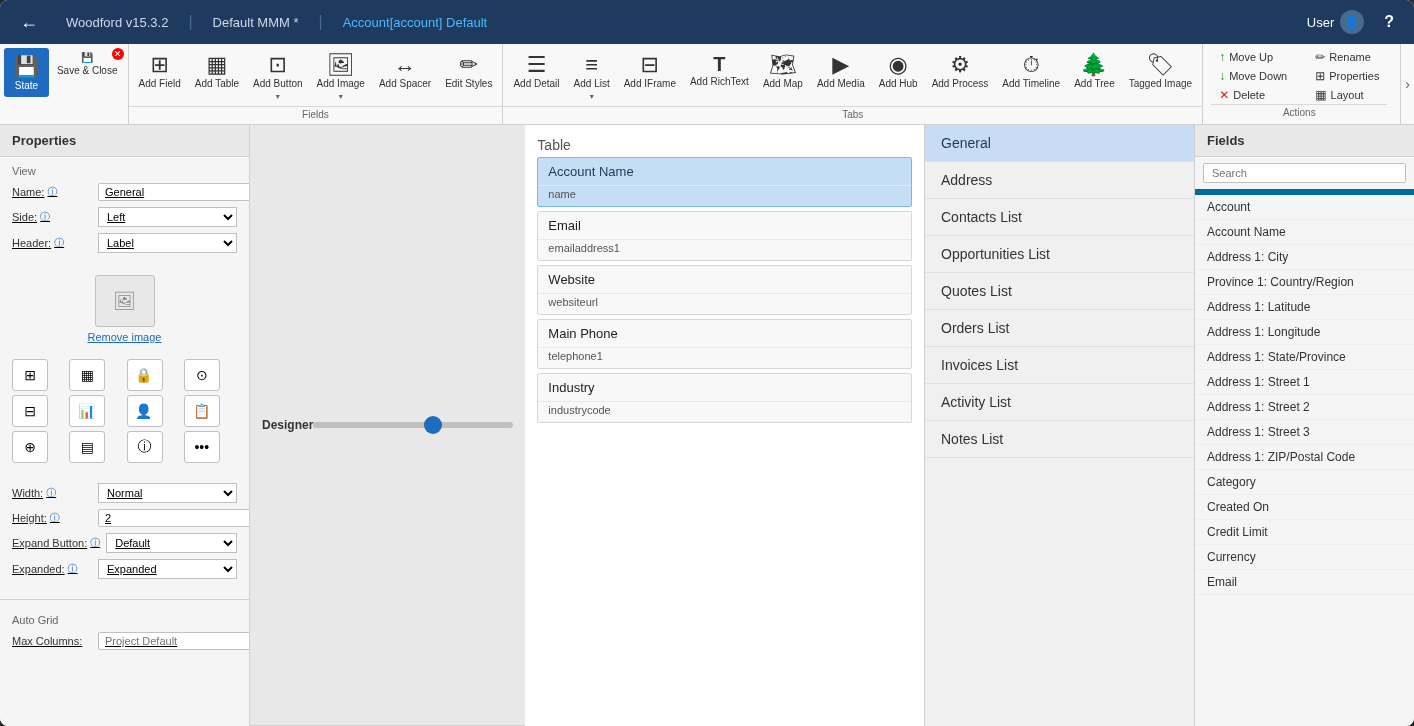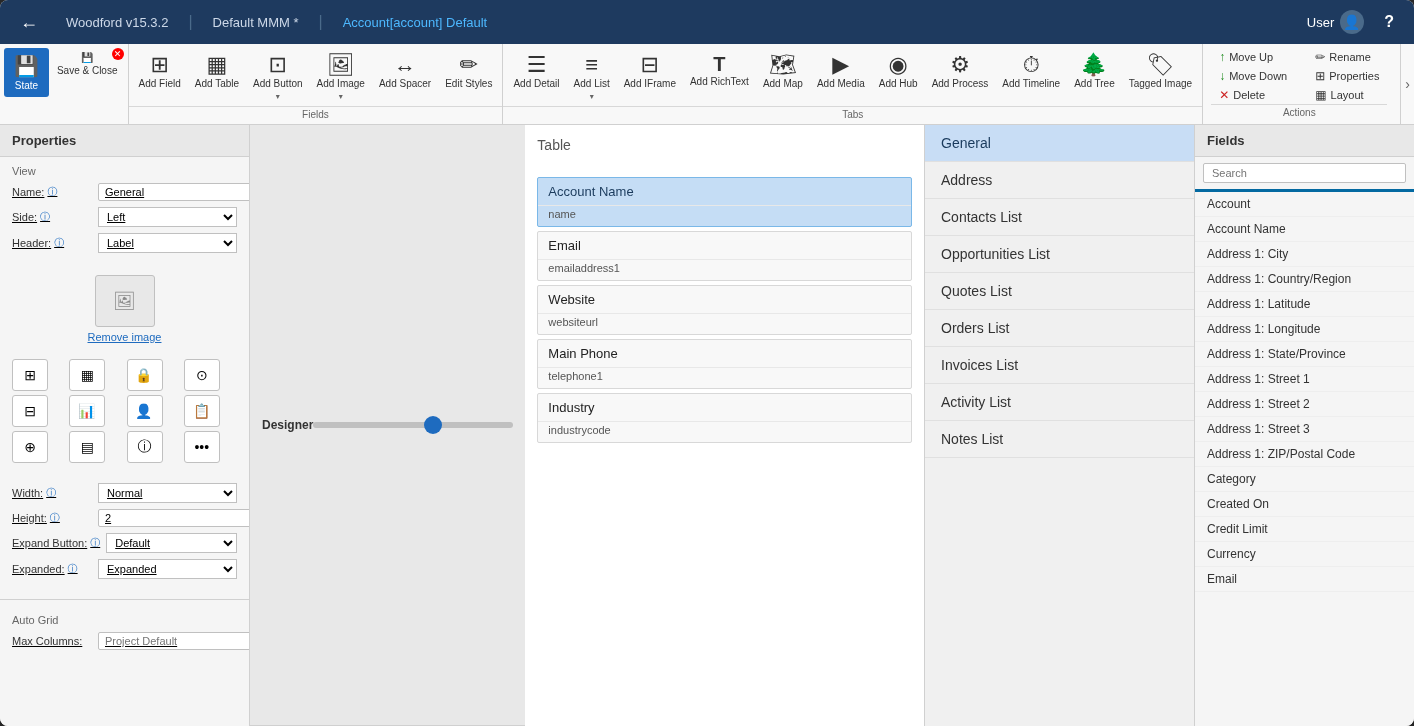--- a/index.html
+++ b/index.html
@@ -54,38 +54,38 @@
     
     .designer-area { flex: 1; display: flex; flex-direction: row; overflow: hidden; }
     .designer-header { background: #e8e8e8; border-bottom: 1px solid #d0d0d0; padding: 6px 12px; display: flex; align-items: center; justify-content: space-between; }
     .designer-title { font-size: 12px; font-weight: 600; color: #333; }
     .designer-slider { width: 200px; height: 6px; background: #c0c0c0; border-radius: 3px; position: relative; cursor: pointer; }
     .designer-slider-thumb { width: 18px; height: 18px; background: #1e6bbf; border-radius: 50%; position: absolute; top: -6px; left: 60%; transform: translateX(-50%); }
     .designer-content { flex: 1; display: flex; overflow: hidden; }
 
     
     .table-view { flex: 1; overflow-y: auto; padding: 12px; background: #fff; }
-    .table-section-title { font-size: 14px; color: #555; margin-bottom: 24px; font-weight: normal; }
+    .table-section-title { font-size: 14px; color: #555; margin-bottom: 4px; font-weight: normal; }
     .table-row-item { border: 1px solid #d8d8d8; margin-bottom: 4px; border-radius: 2px; overflow: hidden; }
     .table-row-item.selected { background: #c5ddf5; border-color: #7ab8e8; }
     .table-row-item.normal { background: #f8f8f8; }
     .table-row-field { font-size: 13px; color: #222; padding: 6px 10px; font-weight: 500; }
     .table-row-name { font-size: 11px; color: #555; padding: 2px 10px 6px 10px; border-top: 1px solid #e8e8e8; }
     .table-row-item.selected .table-row-field { color: #1a3a5c; }
 
     
     .tab-panel { width: 270px; background: #f0f0f0; border-left: 1px solid #d0d0d0; overflow-y: auto; }
     .tab-item { padding: 10px 16px; font-size: 14px; color: #333; border-bottom: 1px solid #e0e0e0; cursor: pointer; }
     .tab-item.active { background: #c8ddf5; color: #1a3a5c; font-weight: 500; }
     .tab-item.grayed { color: #aaa; }
 
     
     .fields-panel { width: 220px; background: #f5f5f5; border-left: 1px solid #d0d0d0; display: flex; flex-direction: column; }
     .fields-header { font-size: 13px; font-weight: 600; color: #333; padding: 8px 12px; background: #e8e8e8; border-bottom: 1px solid #d0d0d0; }
-    .fields-search { padding: 6px 8px; border-bottom: 3px solid #0369a1; }
+    .fields-search { padding: 6px 8px; border-bottom: 6px solid #0369a1; }
     .fields-search-input { width: 100%; border: 1px solid #c0c0c0; border-radius: 2px; padding: 3px 8px; font-size: 11px; }
     .fields-list { overflow-y: auto; flex: 1; }
     .field-item { padding: 5px 12px; font-size: 12px; color: #333; cursor: pointer; border-bottom: 1px solid #eee; }
     .ribbon-actions-col { display: flex; flex-direction: column; gap: 1px; }
     .ribbon-action-btn { display: flex; align-items: center; gap: 4px; padding: 2px 8px; cursor: pointer; border-radius: 2px; font-size: 11px; color: #333; }
     .ribbon-action-icon { font-size: 12px; }
     .ribbon-action-icon.up { color: #1e8a1e; }
     .ribbon-action-icon.down { color: #1e8a1e; }
     .ribbon-action-icon.del { color: #cc2222; }
 
@@ -404,21 +404,21 @@
 
     <div class="fields-panel">
       <div class="fields-header">Fields</div>
       <div class="fields-search">
         <input class="fields-search-input" type="text" placeholder="Search" style="">
       </div>
       <div class="fields-list">
         <div class="field-item">Account</div>
         <div class="field-item">Account Name</div>
         <div class="field-item">Address 1: City</div>
-        <div class="field-item">Address 1: Country/Region</div>
+        <div class="field-item">Province 1: Country/Region</div>
         <div class="field-item">Address 1: Latitude</div>
         <div class="field-item">Address 1: Longitude</div>
         <div class="field-item">Address 1: State/Province</div>
         <div class="field-item">Address 1: Street 1</div>
         <div class="field-item">Address 1: Street 2</div>
         <div class="field-item">Address 1: Street 3</div>
         <div class="field-item">Address 1: ZIP/Postal Code</div>
         <div class="field-item">Category</div>
         <div class="field-item">Created On</div>
         <div class="field-item">Credit Limit</div>

